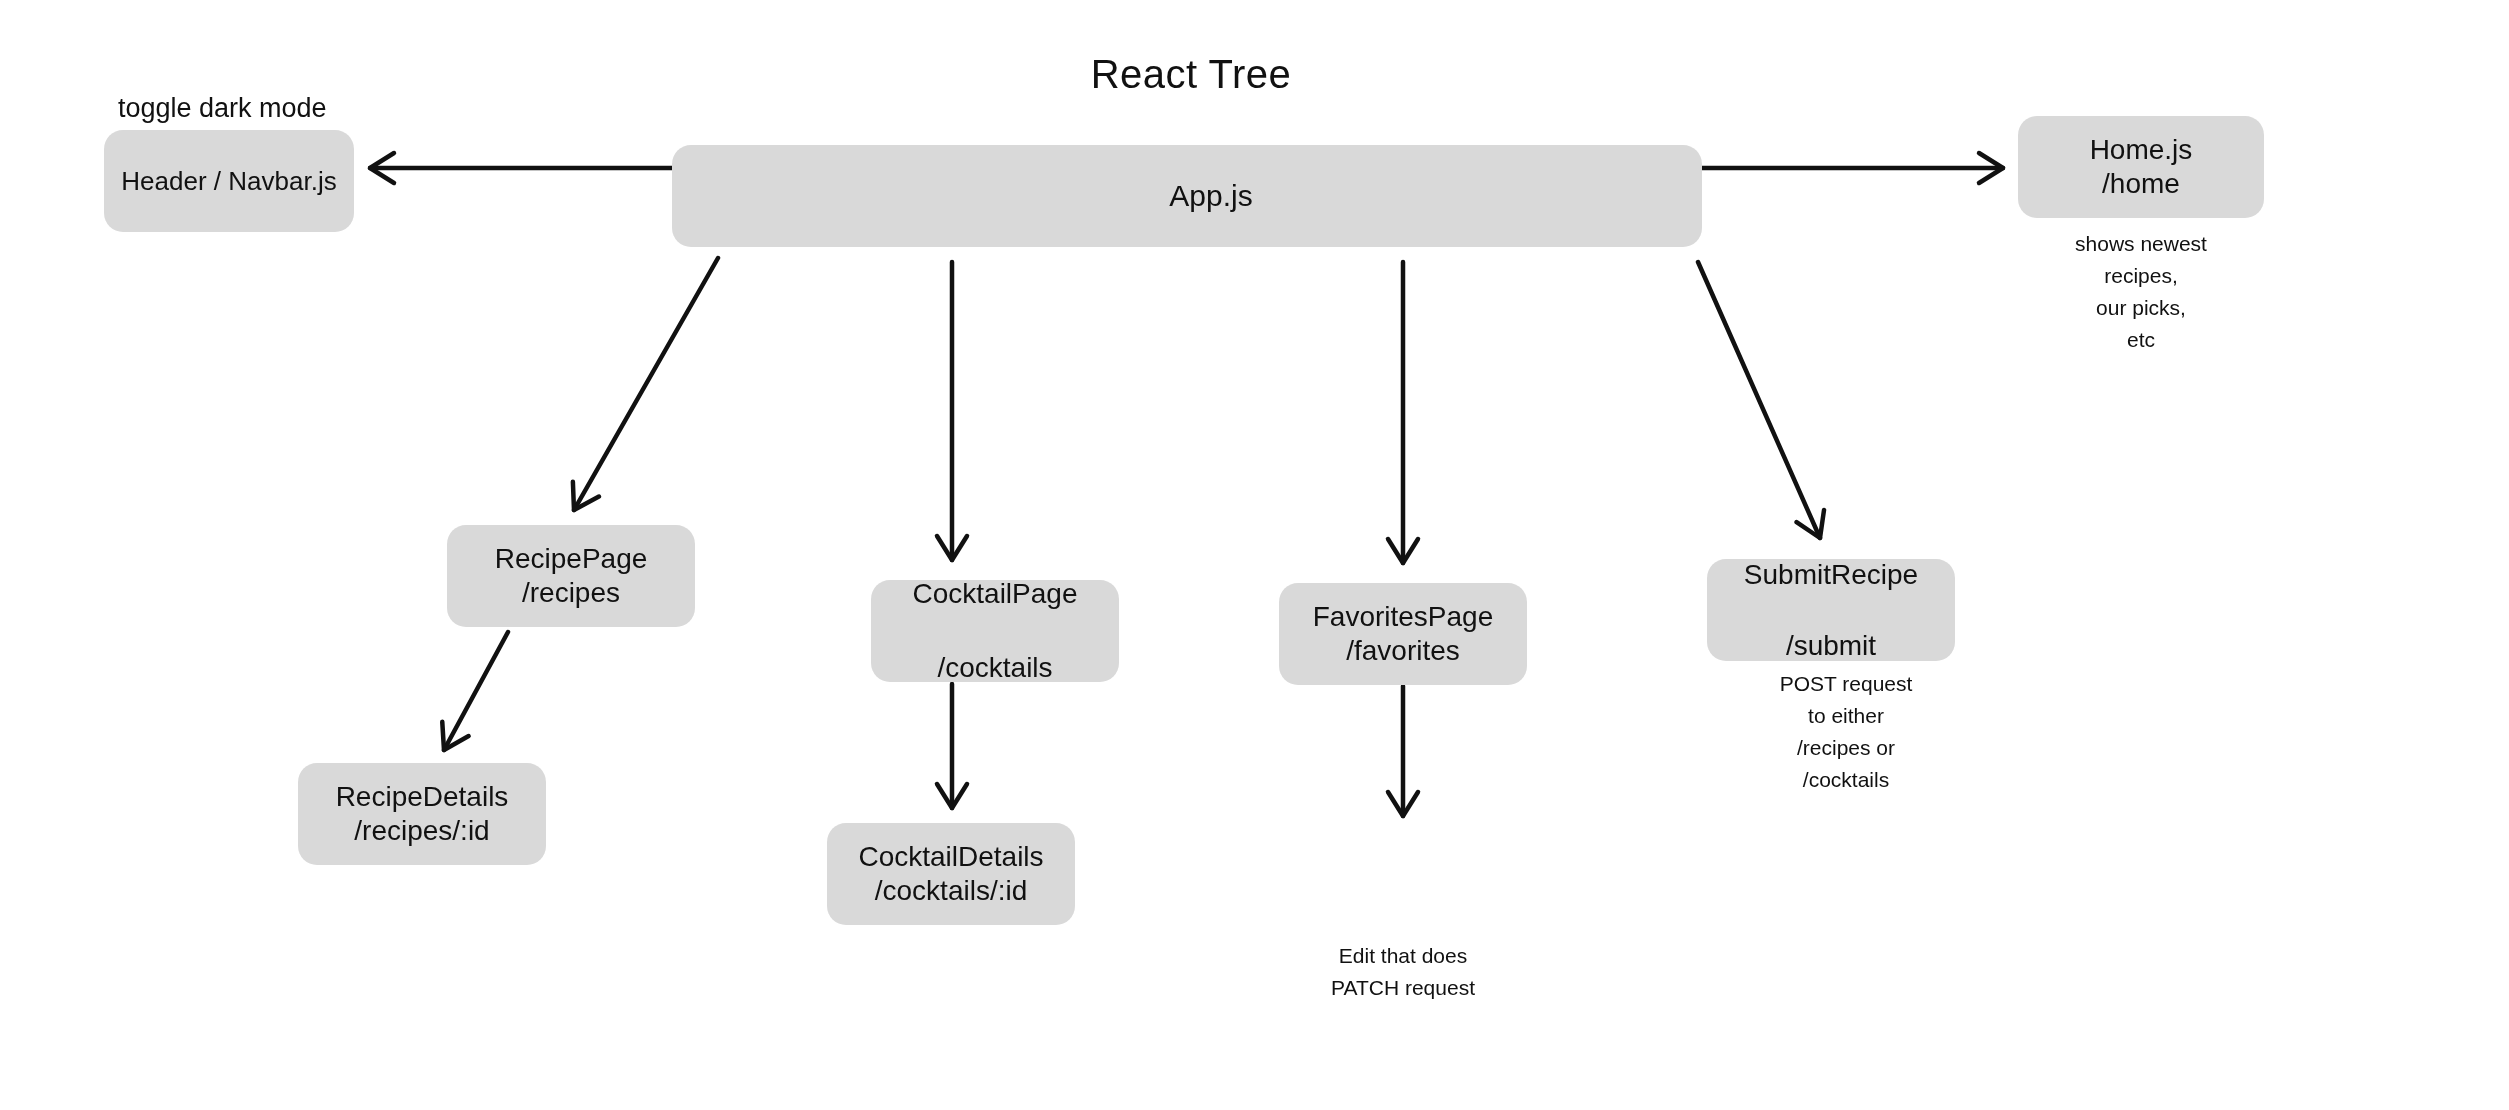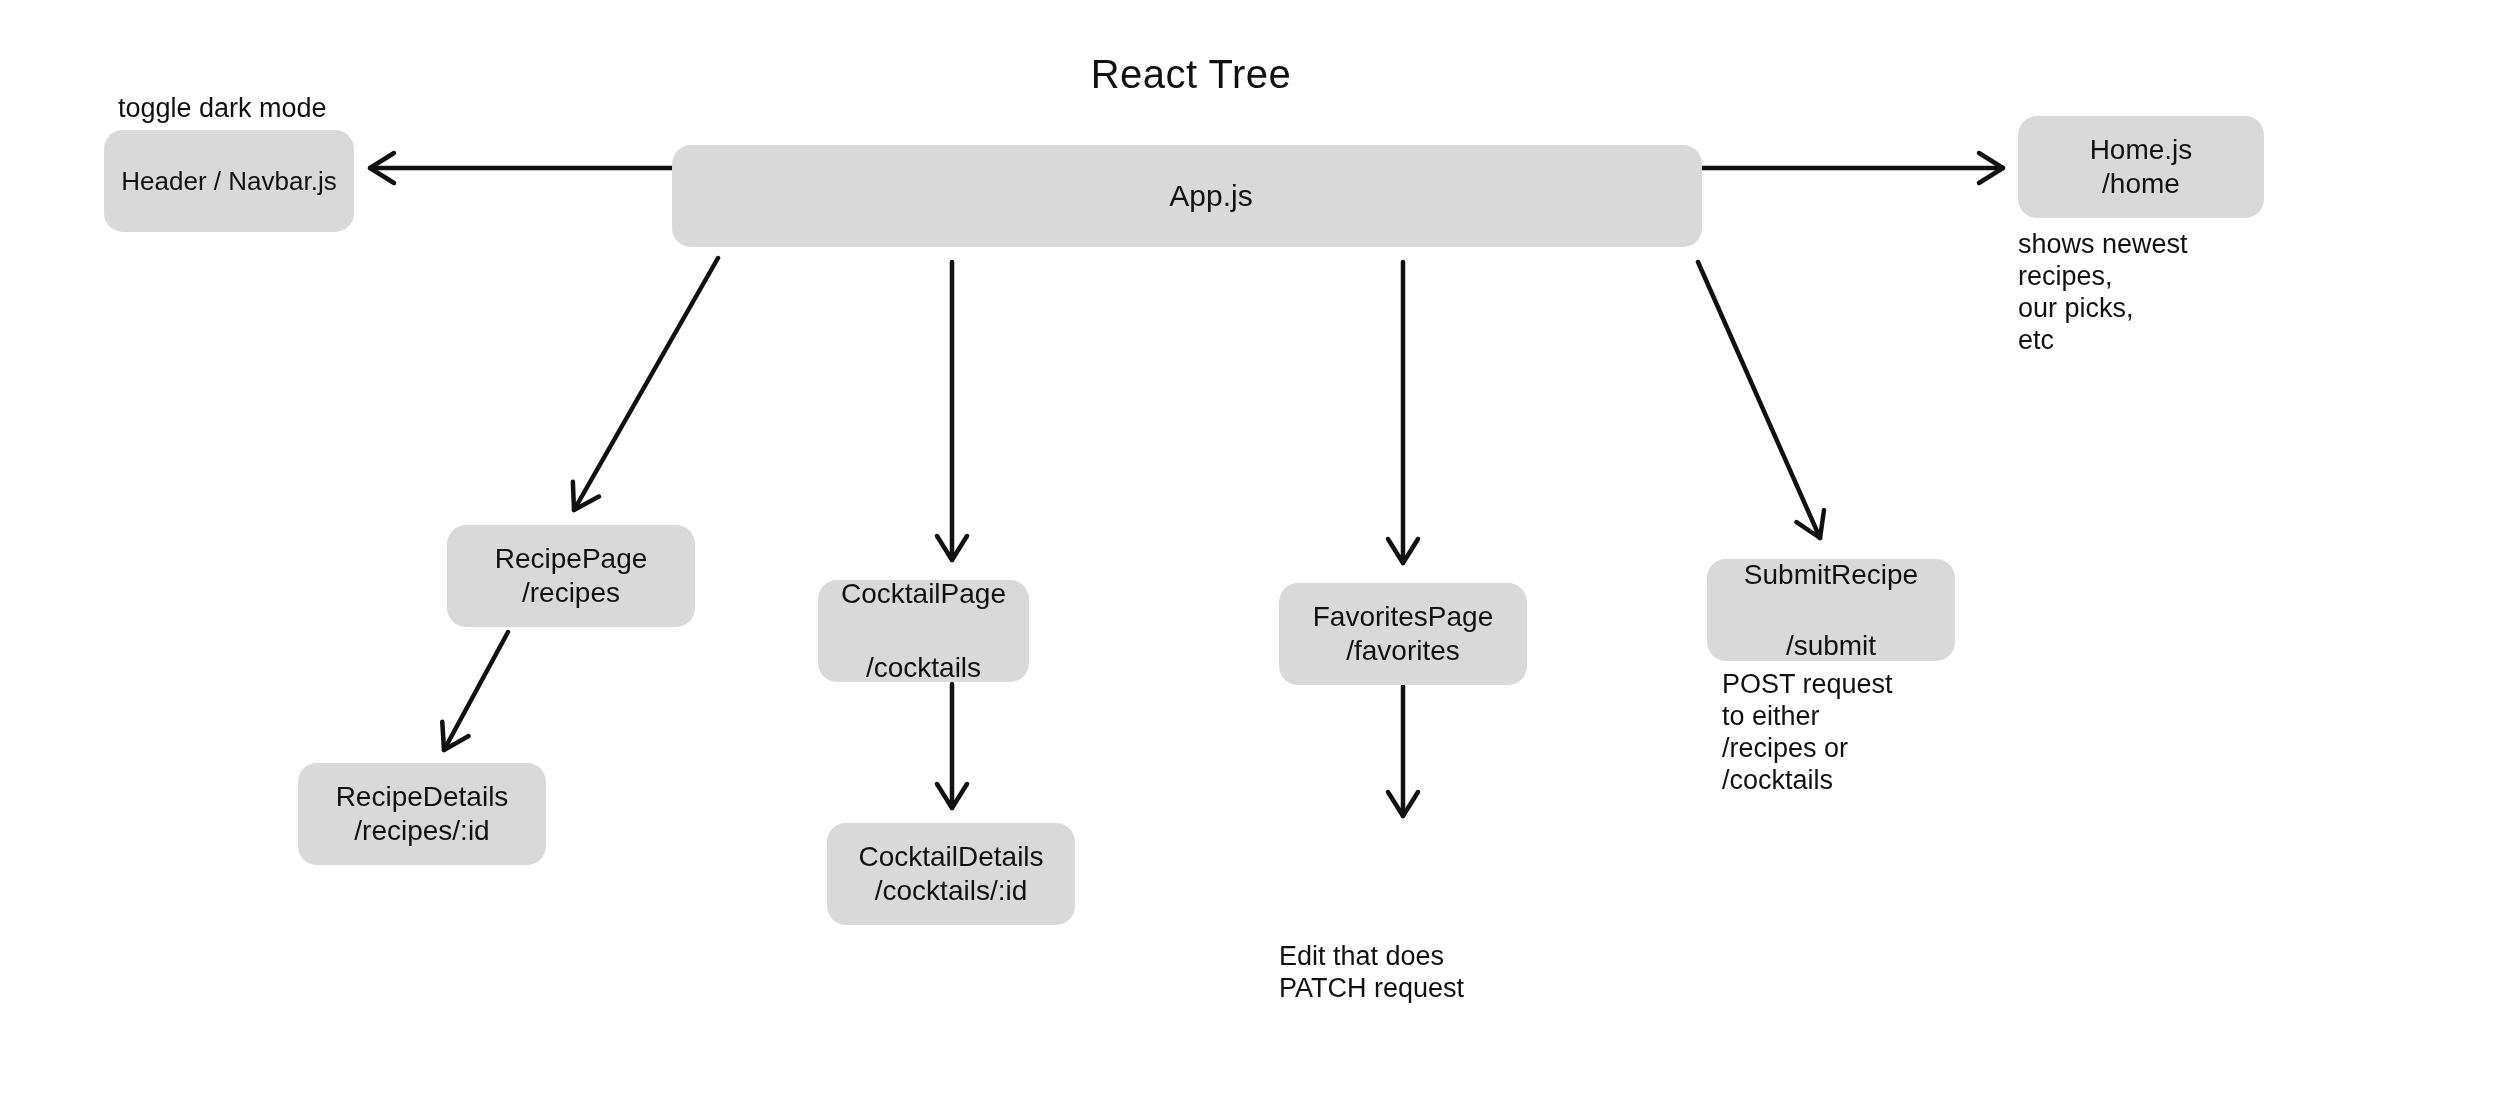--- a/index.html
+++ b/index.html
@@ -41,22 +41,22 @@
     text-align: center;
     font-size: 28px;
     line-height: 34px;
     color: var(--text);
   }
   .node .node-line { white-space: nowrap; }
   .node-header { font-size: 26px; }
   .node-app { font-size: 30px; }
   .note {
     position: absolute;
-    text-align: left;
-    font-size: 27px;
+    text-align: center;
+    font-size: 21px;
     line-height: 32px;
     color: var(--text);
   }
   .note .note-line { white-space: nowrap; }
   .annotation-left {
     position: absolute;
     font-size: 27px;
     line-height: 30px;
     color: var(--text);
     white-space: nowrap;
@@ -121,21 +121,21 @@
   <div class="node" style="left:447px; top:525px; width:248px; height:102px;">
     <div class="node-line">RecipePage</div>
     <div class="node-line">/recipes</div>
   </div>
 
   <div class="node" style="left:298px; top:763px; width:248px; height:102px;">
     <div class="node-line">RecipeDetails</div>
     <div class="node-line">/recipes/:id</div>
   </div>
 
-  <div class="node" style="left:818px; top:580px; width:211px; height:102px;gap:40px;">
+  <div class="node" style="left:871px; top:580px; width:248px; height:102px;gap:40px;">
     <div class="node-line">CocktailPage</div>
     <div class="node-line">/cocktails</div>
   </div>
 
   <div class="node" style="left:827px; top:823px; width:248px; height:102px;">
     <div class="node-line">CocktailDetails</div>
     <div class="node-line">/cocktails/:id</div>
   </div>
 
   <div class="node" style="left:1279px; top:583px; width:248px; height:102px;">

